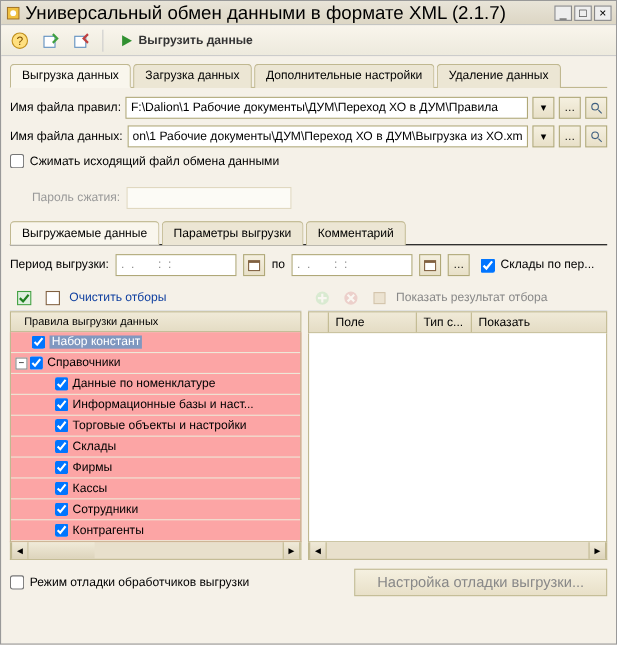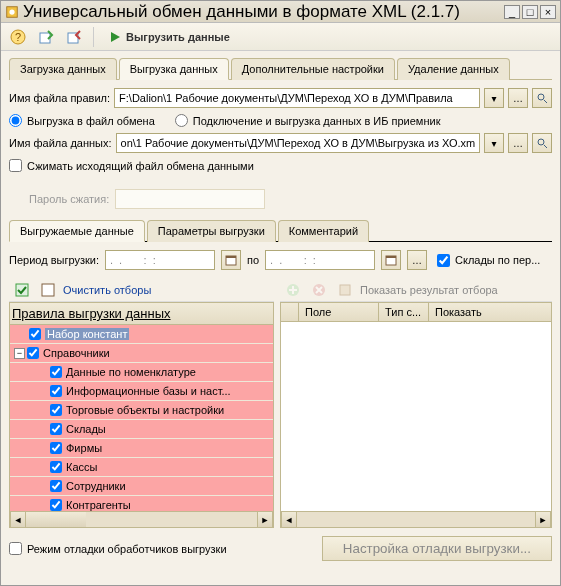--- a/index.html
+++ b/index.html
@@ -25,21 +25,21 @@
   .indent-row { padding-left: 20px; display: flex; align-items: center; gap: 6px; margin-bottom: 6px; margin-top: 17px; }
   .pass-input { width: 150px; height: 20px; border: 1px solid #e0d8c0; background: #fcfbf6; }
   .sub-tabs { display: flex; border-bottom: 1px solid #000000; margin-top: 10px; }
   .period-row { display: flex; align-items: center; gap: 6px; margin: 8px 0; }
   .date-input { width: 110px; height: 20px; border: 1px solid #b0a878; background: #fff; padding: 0 4px; font-size: 11px; color: #888; }
   .split-area { display: flex; gap: 6px; height: 250px; }
   .left-pane { width: 265px; display: flex; flex-direction: column; }
   .right-pane { flex: 1; display: flex; flex-direction: column; }
   .pane-toolbar { height: 24px; display: flex; align-items: center; gap: 4px; padding: 0 2px; border-bottom: 1px solid #ddd; }
   .link-btn { color: #1040a0; cursor: pointer; text-decoration: none; }
-  .grid-header { background: linear-gradient(#f0ead8,#e4dcc4); border: 1px solid #c0b890; padding: 3px 2px; font-size: 13px; text-decoration: underline; }
+  .grid-header { background: linear-gradient(#f0ead8,#e4dcc4); border: 1px solid #c0b890; padding: 3px 12px; font-size: 10px; }
   .tree-area { flex: 1; border: 1px solid #c0b890; border-top: none; background: #fca5a5; overflow: auto; }
   .tree-row { display: flex; align-items: center; height: 19px; border-bottom: 1px solid #eee8d8; padding-left: 4px; gap: 2px; white-space: nowrap; }
   .tree-row:first-child .tree-label.selected { background: #8098c0; color: #fff; padding: 0 2px; }
   .expander { width: 11px; height: 11px; border: 1px solid #888; display: flex; align-items: center; justify-content: center; font-size: 9px; line-height: 1; cursor: pointer; background: #fff; }
   .tree-check { width: 12px; height: 12px; }
   .tree-label { font-size: 11px; }
   .right-header-row { display: flex; border: 1px solid #c0b890; background: linear-gradient(#f0ead8,#e4dcc4); }
   .right-header-cell { padding: 3px 6px; border-right: 1px solid #c0b890; font-size: 11px; }
   .right-body { flex: 1; border: 1px solid #c0b890; border-top: none; background: #fff; }
   .hscroll { height: 16px; background: #e8e0cc; border: 1px solid #c0b890; border-top: none; display: flex; }
@@ -89,49 +89,39 @@
     <svg width="14" height="14">
         <path d="M3 2l9 5-9 5z" fill="#309030"></path>
       </svg>
     <span>Выгрузить данные</span>
   </div>
 </div>
 
 <div class="content">
 
   <div class="tabs">
+    <div class="tab active">Выгрузка данных</div>
     <div class="tab">Загрузка данных</div>
-    <div class="tab active">Выгрузка данных</div>
     <div class="tab">Дополнительные настройки</div>
     <div class="tab">Удаление данных</div>
   </div>
 
   <div class="row">
     <span class="label">Имя файла правил:</span>
     <input class="text-input" value="F:\Dalion\1 Рабочие документы\ДУМ\Переход ХО в ДУМ\Правила" style="">
     <div class="small-btn">▾</div>
     <div class="small-btn">…</div>
     <div class="small-btn">
         <svg width="12" height="12">
           <circle cx="5" cy="5" r="3" fill="none" stroke="#406080"></circle>
           <line x1="8" y1="8" x2="11" y2="11" stroke="#406080"></line>
         </svg>
       </div>
   </div>
 
-  <div class="radio-row">
-    <label>
-        <input type="radio" name="dest" checked="" style="">
-        <span>Выгрузка в файл обмена</span>
-      </label>
-    <label>
-        <input type="radio" name="dest" style="">
-        <span>Подключение и выгрузка данных в ИБ приемник</span>
-      </label>
-  </div>
 
   <div class="row">
     <span class="label">Имя файла данных:</span>
     <input class="text-input" value="on\1 Рабочие документы\ДУМ\Переход ХО в ДУМ\Выгрузка из ХО.xml" style="">
     <div class="small-btn">▾</div>
     <div class="small-btn">…</div>
     <div class="small-btn">
         <svg width="12" height="12">
           <circle cx="5" cy="5" r="3" fill="none" stroke="#406080"></circle>
           <line x1="8" y1="8" x2="11" y2="11" stroke="#406080"></line>

